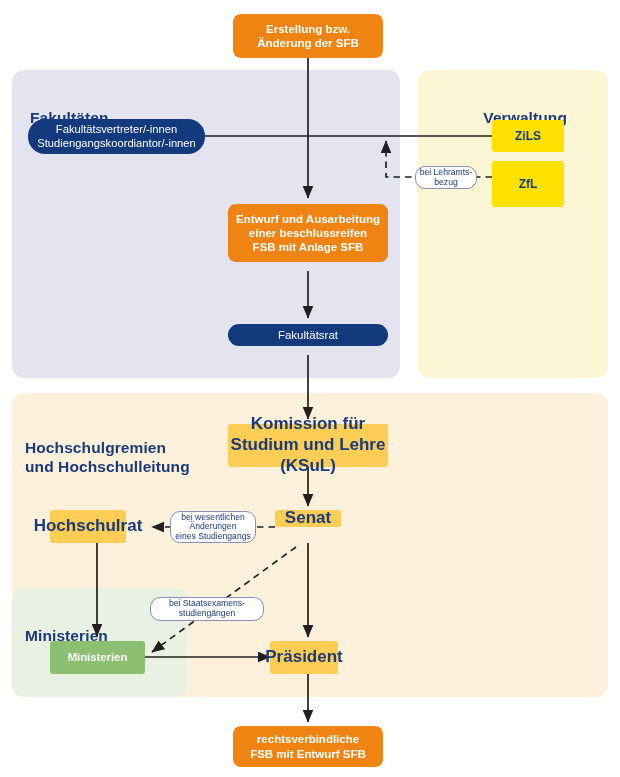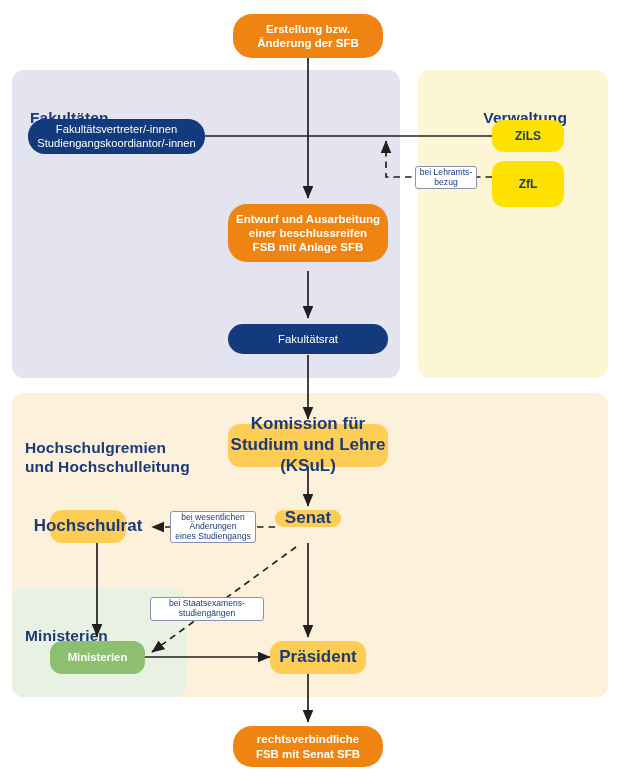--- a/index.html
+++ b/index.html
@@ -14,33 +14,33 @@
   
   .panel{position:absolute;border-radius:12px;}
   .panel-label{
     position:absolute;color:#1b3a7a;font-weight:bold;font-size:15.5px;
     line-height:1.25;letter-spacing:.1px;white-space:pre-line;margin-top:28px;
   }
 
   
   .node{
     position:absolute;display:flex;align-items:center;justify-content:center;
-    text-align:center;border-radius:12px;box-sizing:border-box;
+    text-align:center;border-radius:3px;box-sizing:border-box;
     font-weight:bold;line-height:1.22;white-space:pre-line;
   }
-  .node.orange{background:#ef8412;color:#ffffff;font-size:11.5px;border-radius:19px;}
+  .node.orange{background:#ef8412;color:#ffffff;font-size:11.5px;border-radius:8px;}
   .node.navy{background:#123a7c;color:#ffffff;border-radius:17px;}
   .node.navy.thin{font-weight:normal;font-size:11.2px;}
   .node.yellow{background:#ffe100;color:#1b3a7a;font-size:12px;}
   .node.amber{background:#fdcd56;color:#1b3a7a;font-size:17px;}
   .node.green{background:#8cc070;color:#ffffff;font-size:11.3px;}
 
   
   .chip{
-    position:absolute;background:#ffffff;border:1px solid #8a8fb5;border-radius:3px;
+    position:absolute;background:#ffffff;border:1px solid #8a8fb5;border-radius:10px;
     color:#1b3a7a;font-size:8.6px;line-height:1.12;text-align:center;
     display:flex;align-items:center;justify-content:center;white-space:pre-line;
     box-sizing:border-box;padding:1px 3px;
   }
 </style>
 </head>
 <body>
 
 <div id="stage">
 
@@ -109,48 +109,48 @@
   <div class="node yellow" style="left:492px;top:161px;width:72px;height:46px;">
     <span>ZfL</span>
   </div>
 
   <div class="node orange" style="left:228px;top:204px;width:160px;height:58px;">
     <span>Entwurf und Ausarbeitung
 einer beschlussreifen
 FSB mit Anlage SFB</span>
   </div>
 
-  <div class="node navy" style="left:228px;top:324px;width:160px;height:30px;font-size:11.5px;font-weight:normal;">
+  <div class="node navy" style="left:228px;top:324px;width:160px;height:22px;font-size:11.5px;font-weight:normal;">
     <span>Fakultätsrat</span>
   </div>
 
   <div class="node amber" style="left:228px;top:424px;width:160px;height:43px;">
     <span>Komission für
 Studium und Lehre (KSuL)</span>
   </div>
 
   <div class="node amber" style="left:50px;top:510px;width:76px;height:33px;">
     <span>Hochschulrat</span>
   </div>
 
   <div class="node amber" style="left:275px;top:510px;width:66px;height:17px;">
     <span>Senat</span>
   </div>
 
   <div class="node green" style="left:50px;top:641px;width:95px;height:33px;">
     <span>Ministerien</span>
   </div>
 
-  <div class="node amber" style="left:270px;top:641px;width:96px;height:33px;">
+  <div class="node amber" style="left:270px;top:641px;width:68px;height:33px;">
     <span>Präsident</span>
   </div>
 
   <div class="node orange" style="left:233px;top:726px;width:150px;height:41px;">
     <span>rechtsverbindliche
-FSB mit Senat SFB</span>
+FSB mit Entwurf SFB</span>
   </div>
 
   <div class="chip" style="left:415px;top:166px;width:62px;height:23px;">
     <span>bei Lehramts-
 bezug</span>
   </div>
 
   <div class="chip" style="left:170px;top:511px;width:86px;height:32px;">
     <span>bei wesentlichen
 Änderungen

